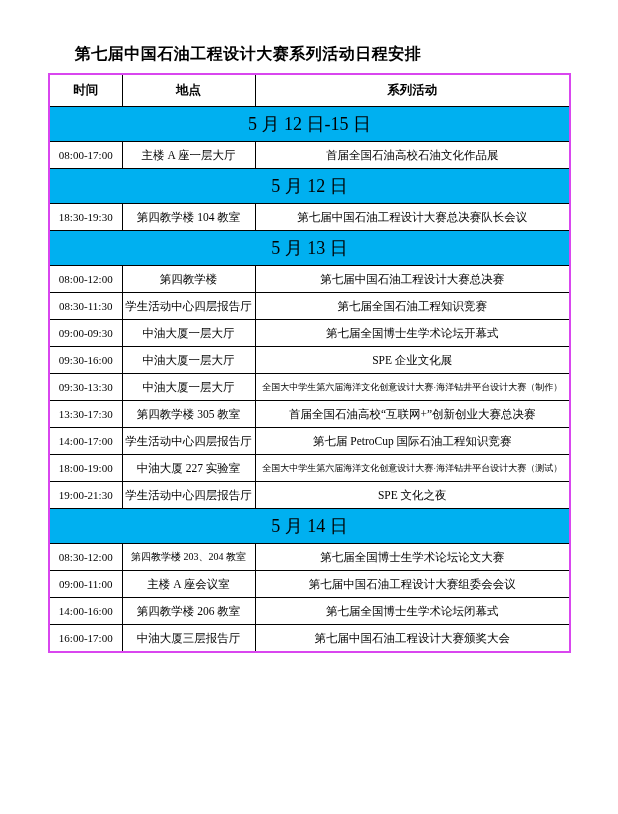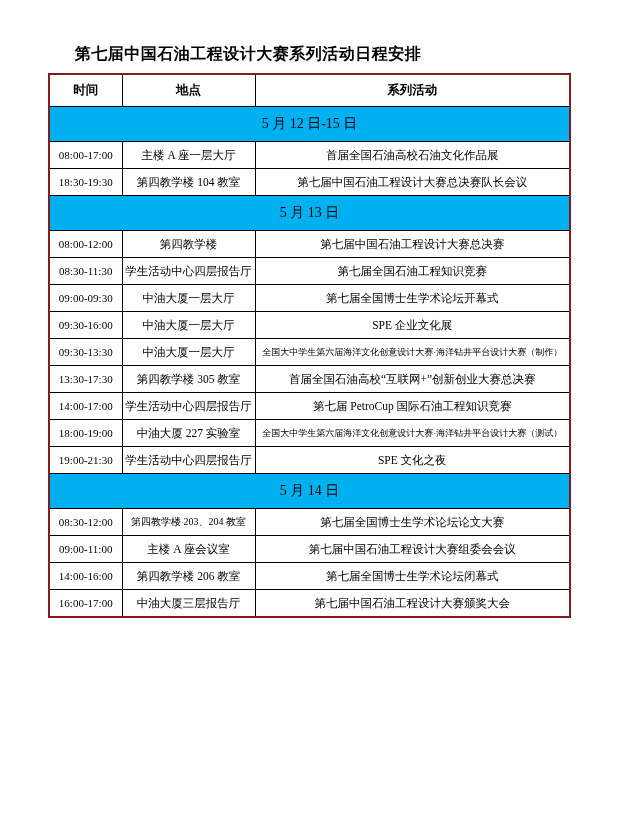--- a/index.html
+++ b/index.html
@@ -27,21 +27,21 @@
     letter-spacing: 0.5px;
     margin: 0;
   }
   table.schedule {
     position: absolute;
     top: 73px;
     left: 48px;
     width: 523px;
     border-collapse: collapse;
     table-layout: fixed;
-    border: 2px solid #7f1d1d;
+    border: 2px solid #d946ef;
   }
   table.schedule th,
   table.schedule td {
     border: 1px solid #000000;
     text-align: center;
     vertical-align: middle;
     padding: 0 2px;
     white-space: nowrap;
     overflow: hidden;
   }
@@ -49,21 +49,21 @@
     height: 31px;
     font-size: 12.5px;
     font-weight: bold;
   }
   .col-time  { width: 73px; }
   .col-loc   { width: 133px; }
   .col-act   { width: auto; }
   tr.section-row td {
     background: var(--section-bg, #00B0F0);
     height: 34px;
-    font-size: 14px;
+    font-size: 18px;
     font-weight: 500;
   }
   tr.data-row td {
     height: 26px;
     font-size: 11.5px;
   }
   tr.data-row td.time-cell {
     font-size: 11px;
     margin-left: 48px;
   }
@@ -90,20 +90,23 @@
       </tr>
     </thead>
     <tbody id="table-body">
         <tr class="section-row">
           <td colspan="3">5 月 12 日-15 日</td>
         </tr>
         <tr class="data-row">
           <td class="time-cell">08:00-17:00</td>
           <td class="location-cell">主楼 A 座一层大厅</td>
           <td class="activity-cell">首届全国石油高校石油文化作品展</td>
+        </tr>
+        <tr class="section-row">
+          <td colspan="3">5 月 12 日</td>
         </tr>
         <tr class="data-row">
           <td class="time-cell">18:30-19:30</td>
           <td class="location-cell">第四教学楼 104 教室</td>
           <td class="activity-cell">第七届中国石油工程设计大赛总决赛队长会议</td>
         </tr>
         <tr class="section-row">
           <td colspan="3">5 月 13 日</td>
         </tr>
         <tr class="data-row">

